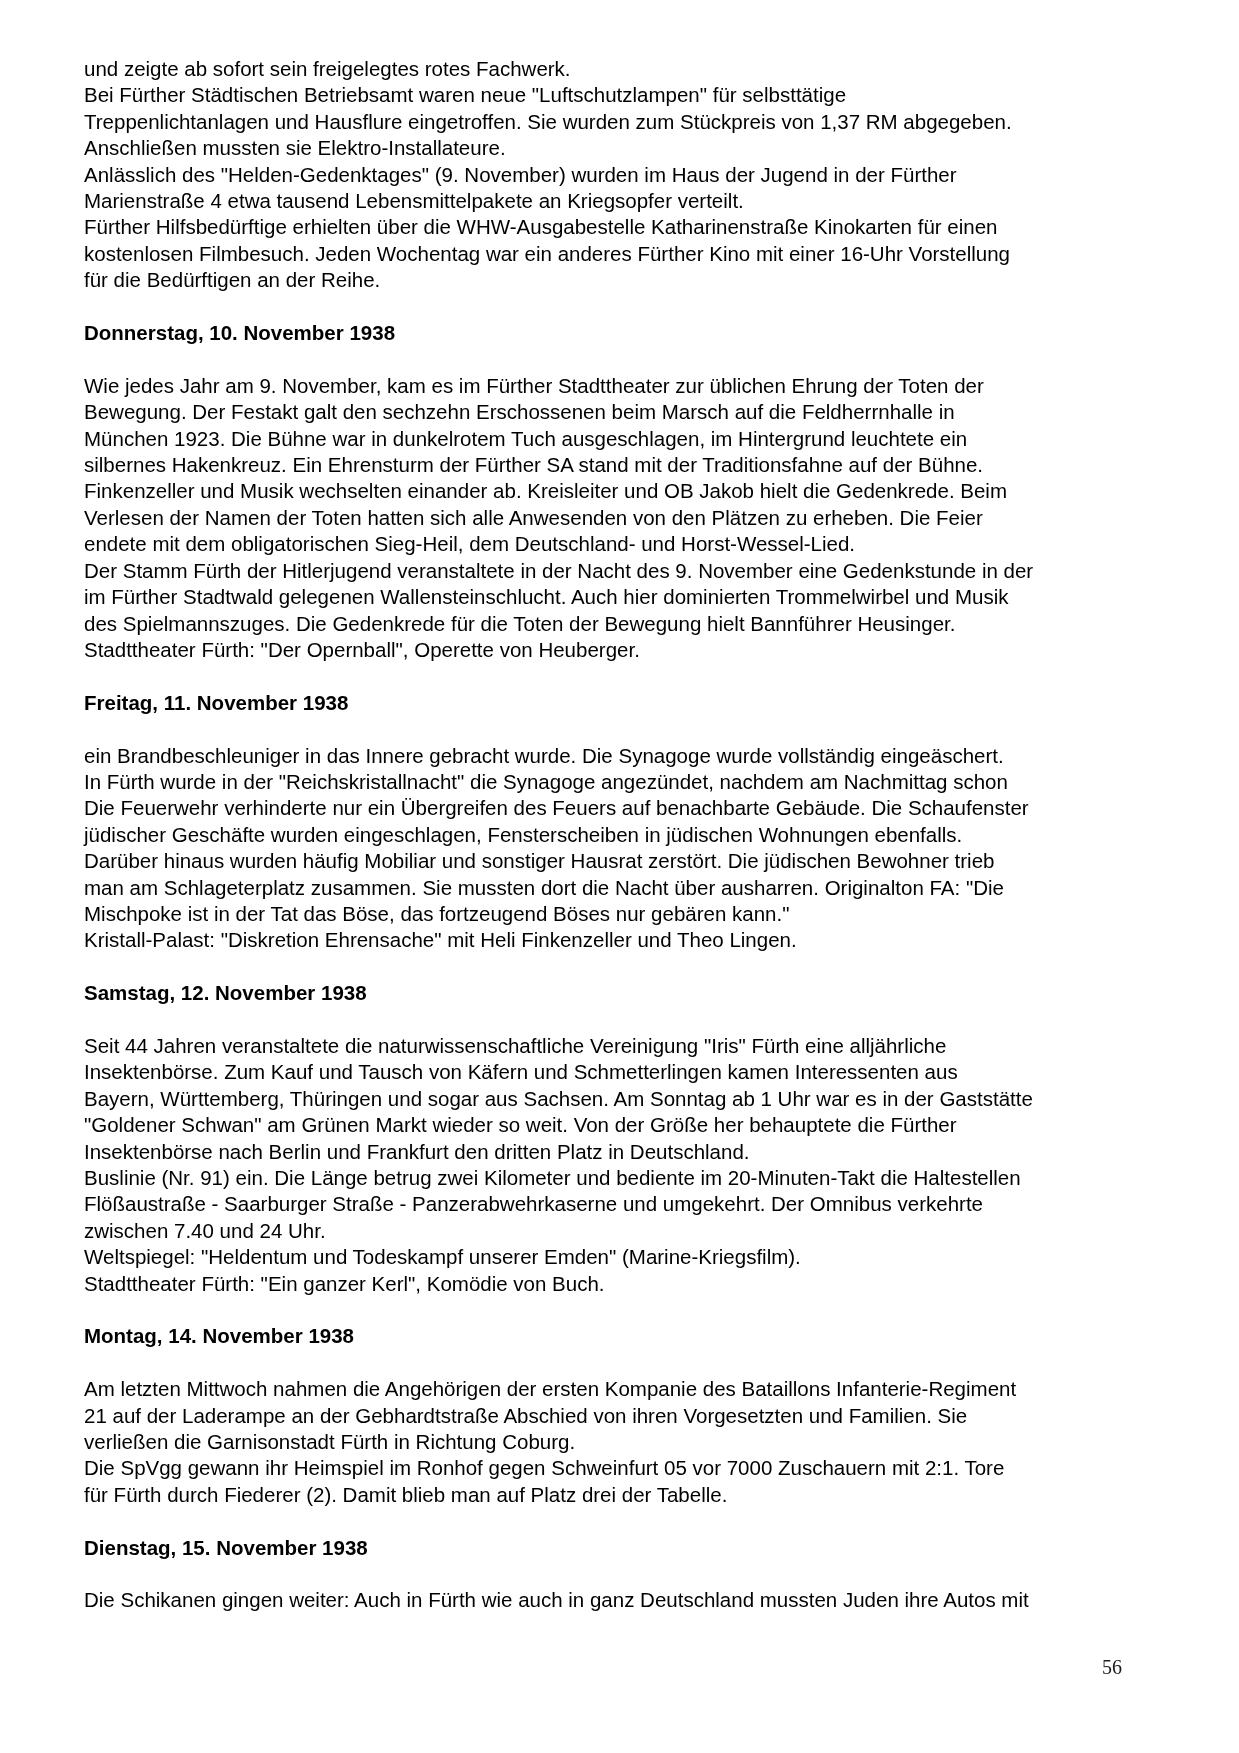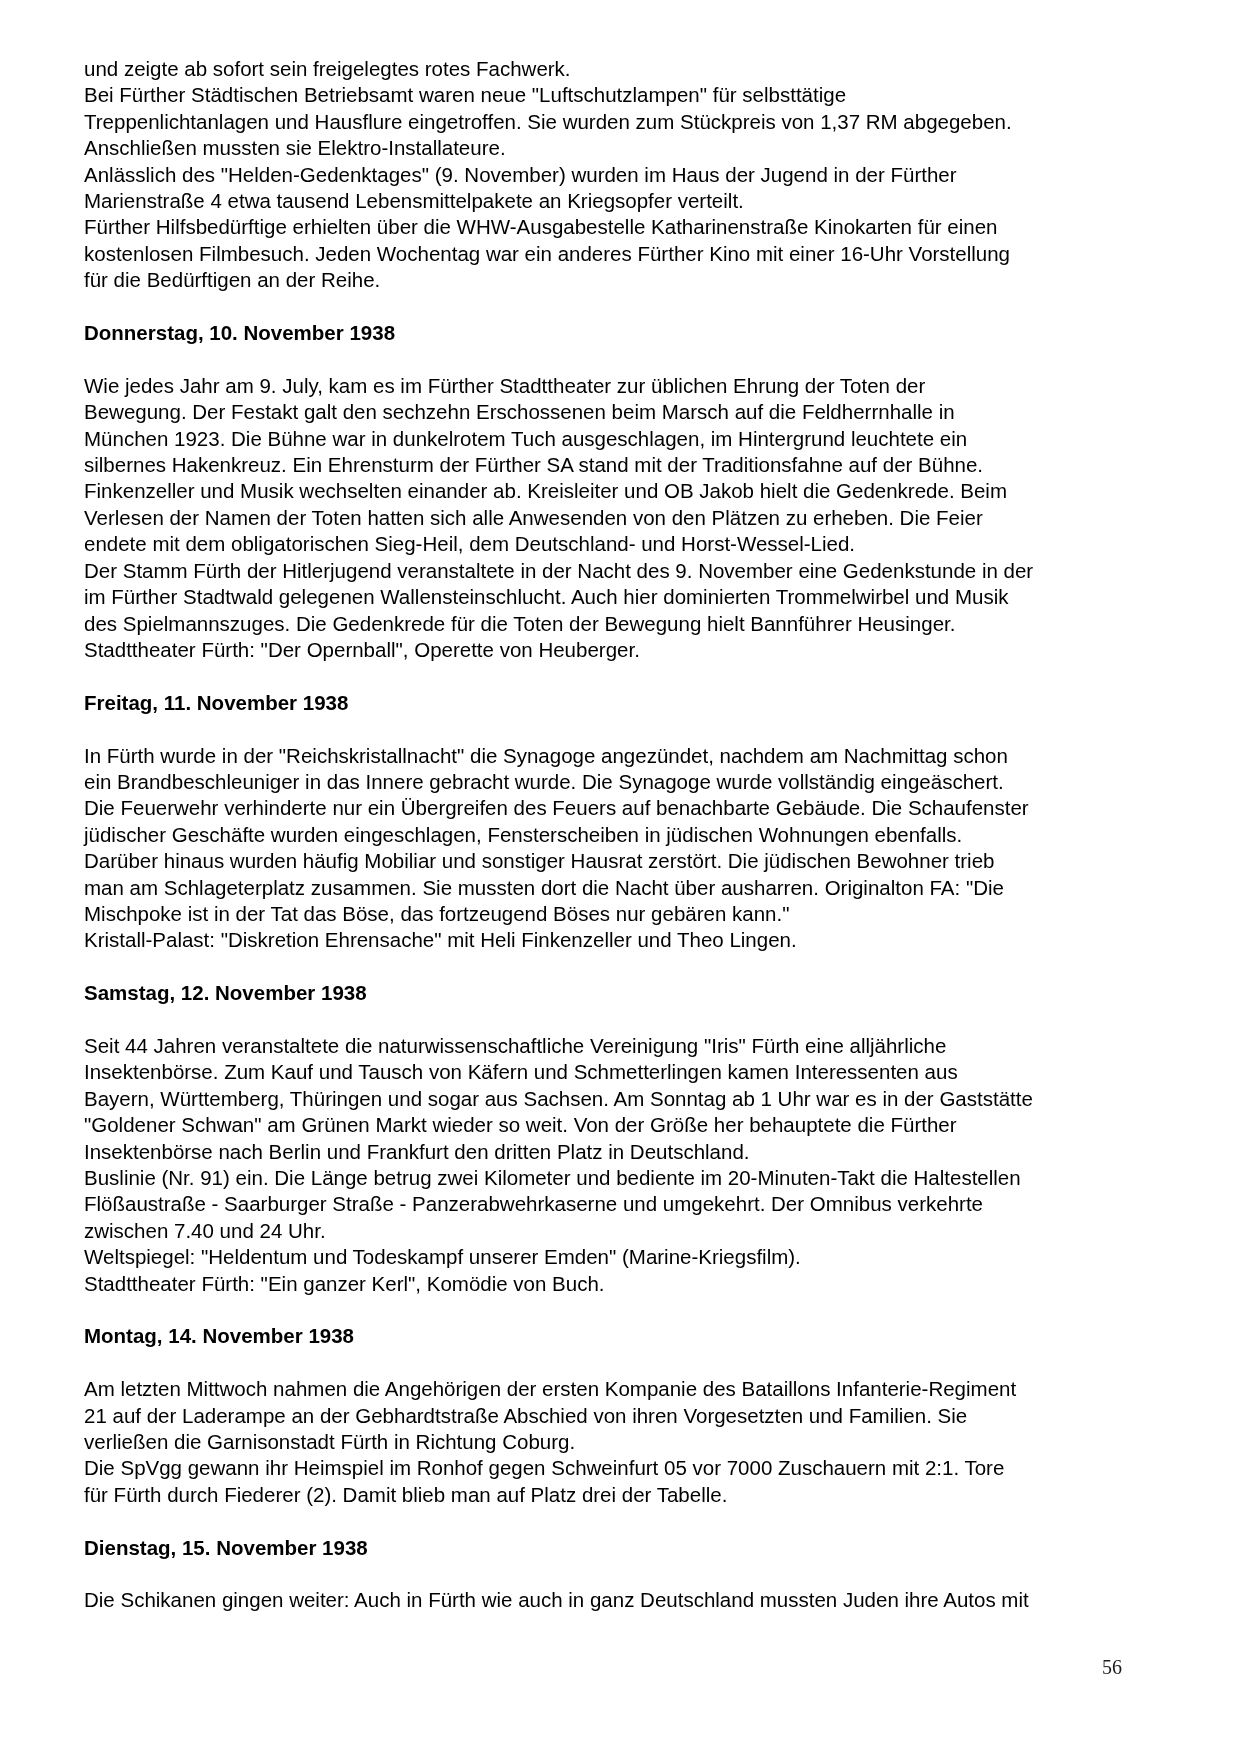--- a/index.html
+++ b/index.html
@@ -66,40 +66,40 @@
         <div class="line">Anlässlich des "Helden-Gedenktages" (9. November) wurden im Haus der Jugend in der Fürther</div>
         <div class="line">Marienstraße 4 etwa tausend Lebensmittelpakete an Kriegsopfer verteilt.</div>
       </div>
       <div class="paragraph">
         <div class="line">Fürther Hilfsbedürftige erhielten über die WHW-Ausgabestelle Katharinenstraße Kinokarten für einen</div>
         <div class="line">kostenlosen Filmbesuch. Jeden Wochentag war ein anderes Fürther Kino mit einer 16-Uhr Vorstellung</div>
         <div class="line">für die Bedürftigen an der Reihe.</div>
       </div>
       <h2 class="heading">Donnerstag, 10. November 1938</h2>
       <div class="paragraph">
-        <div class="line">Wie jedes Jahr am 9. July, kam es im Fürther Stadttheater zur üblichen Ehrung der Toten der</div>
+        <div class="line">Wie jedes Jahr am 9. November, kam es im Fürther Stadttheater zur üblichen Ehrung der Toten der</div>
         <div class="line">Bewegung. Der Festakt galt den sechzehn Erschossenen beim Marsch auf die Feldherrnhalle in</div>
         <div class="line">München 1923. Die Bühne war in dunkelrotem Tuch ausgeschlagen, im Hintergrund leuchtete ein</div>
         <div class="line">silbernes Hakenkreuz. Ein Ehrensturm der Fürther SA stand mit der Traditionsfahne auf der Bühne.</div>
         <div class="line">Finkenzeller und Musik wechselten einander ab. Kreisleiter und OB Jakob hielt die Gedenkrede. Beim</div>
         <div class="line">Verlesen der Namen der Toten hatten sich alle Anwesenden von den Plätzen zu erheben. Die Feier</div>
         <div class="line">endete mit dem obligatorischen Sieg-Heil, dem Deutschland- und Horst-Wessel-Lied.</div>
       </div>
       <div class="paragraph">
         <div class="line">Der Stamm Fürth der Hitlerjugend veranstaltete in der Nacht des 9. November eine Gedenkstunde in der</div>
         <div class="line">im Fürther Stadtwald gelegenen Wallensteinschlucht. Auch hier dominierten Trommelwirbel und Musik</div>
         <div class="line">des Spielmannszuges. Die Gedenkrede für die Toten der Bewegung hielt Bannführer Heusinger.</div>
       </div>
       <div class="paragraph">
         <div class="line">Stadttheater Fürth: "Der Opernball", Operette von Heuberger.</div>
       </div>
       <h2 class="heading">Freitag, 11. November 1938</h2>
       <div class="paragraph">
+        <div class="line">ein Brandbeschleuniger in das Innere gebracht wurde. Die Synagoge wurde vollständig eingeäschert.</div>
         <div class="line">In Fürth wurde in der "Reichskristallnacht" die Synagoge angezündet, nachdem am Nachmittag schon</div>
-        <div class="line">ein Brandbeschleuniger in das Innere gebracht wurde. Die Synagoge wurde vollständig eingeäschert.</div>
         <div class="line">Die Feuerwehr verhinderte nur ein Übergreifen des Feuers auf benachbarte Gebäude. Die Schaufenster</div>
         <div class="line">jüdischer Geschäfte wurden eingeschlagen, Fensterscheiben in jüdischen Wohnungen ebenfalls.</div>
         <div class="line">Darüber hinaus wurden häufig Mobiliar und sonstiger Hausrat zerstört. Die jüdischen Bewohner trieb</div>
         <div class="line">man am Schlageterplatz zusammen. Sie mussten dort die Nacht über ausharren. Originalton FA: "Die</div>
         <div class="line">Mischpoke ist in der Tat das Böse, das fortzeugend Böses nur gebären kann."</div>
       </div>
       <div class="paragraph">
         <div class="line">Kristall-Palast: "Diskretion Ehrensache" mit Heli Finkenzeller und Theo Lingen.</div>
       </div>
       <h2 class="heading">Samstag, 12. November 1938</h2>

